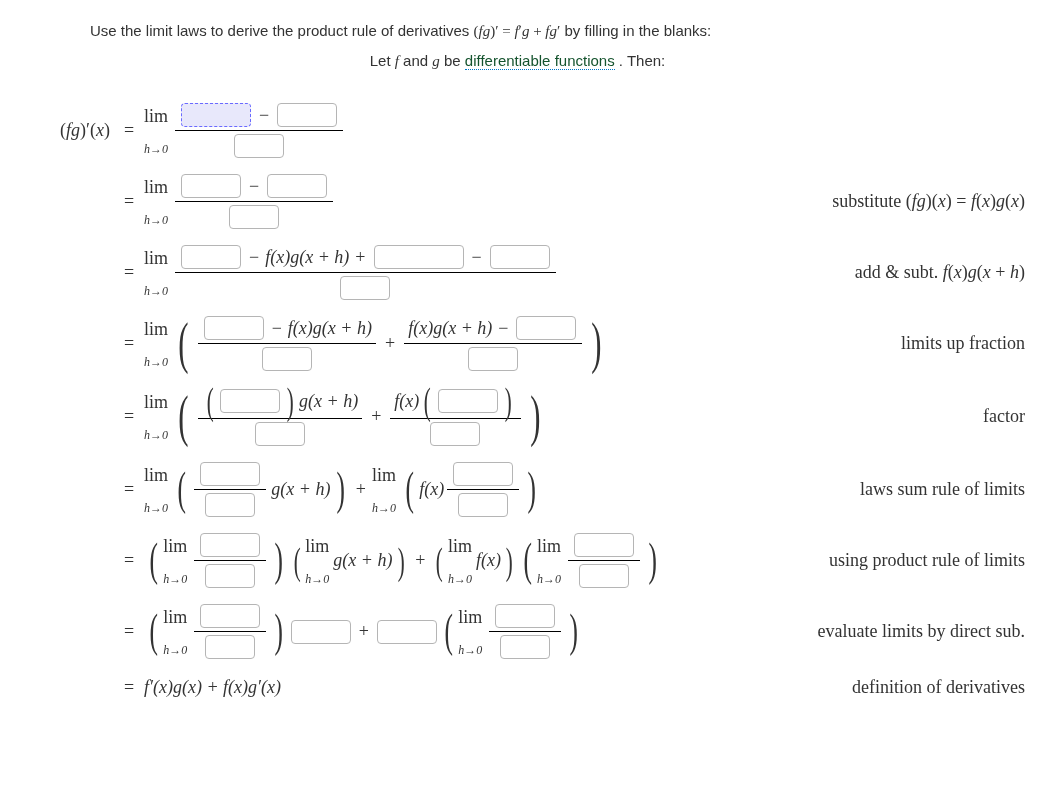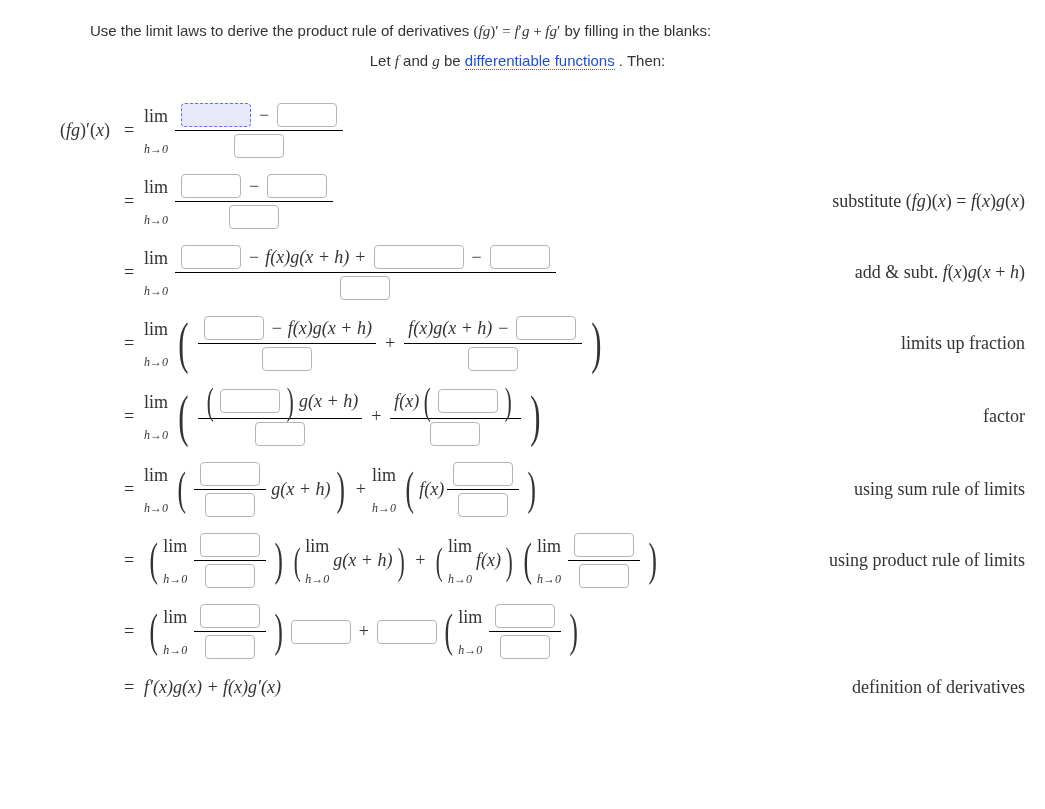--- a/index.html
+++ b/index.html
@@ -14,21 +14,21 @@
   .instructions {
     margin-left: 80px;
     margin-bottom: 10px;
     line-height: 1.4;
   }
   .intro {
     text-align: center;
     margin-bottom: 30px;
   }
   .link {
-    color: #1d4ed8;
+    color: #14532d;
     text-decoration: none;
     border-bottom: 1px dotted #0077c8;
   }
   .mathit { font-family: "Times New Roman", serif; font-style: italic; }
   .mathrm { font-family: "Times New Roman", serif; font-style: normal; }
   .row {
     display: flex;
     align-items: center;
     margin-bottom: 10px;
     min-height: 60px;
@@ -321,21 +321,21 @@
       <span class="num">
           <span class="blank w60"></span>
         </span>
       <span class="bar"></span>
       <span class="den">
           <span class="blank"></span>
         </span>
     </span>
     <span class="bigparen sm">)</span>
   </div>
-  <div class="reason">using sum rule of limits</div>
+  <div class="reason">laws sum rule of limits</div>
 </div>
 
 <div class="row">
   <div class="lhs"></div>
   <div class="eq">=</div>
   <div class="expr">
     <span class="bigparen sm">(</span>
     <span class="lim">
       <span class="top mathrm">lim</span>
       <span class="bot mathit">h→0</span>
@@ -415,20 +415,21 @@
       <span class="num">
           <span class="blank w60"></span>
         </span>
       <span class="bar"></span>
       <span class="den">
           <span class="blank"></span>
         </span>
     </span>
     <span class="bigparen sm">)</span>
   </div>
+  <div class="reason">evaluate limits by direct sub.</div>
 </div>
 
 <div class="row" style="min-height:30px;">
   <div class="lhs"></div>
   <div class="eq">=</div>
   <div class="expr">
     <span class="mathit"><span class="mathit">f</span>′(<span class="mathit">x</span>)<span class="mathit">g</span>(<span class="mathit">x</span>) + <span class="mathit">f</span>(<span class="mathit">x</span>)<span class="mathit">g</span>′(<span class="mathit">x</span>)</span>
   </div>
   <div class="reason">definition of derivatives</div>
 </div>

